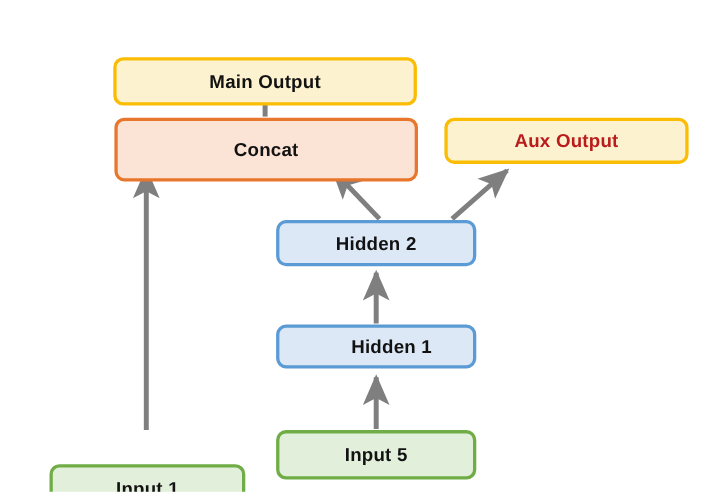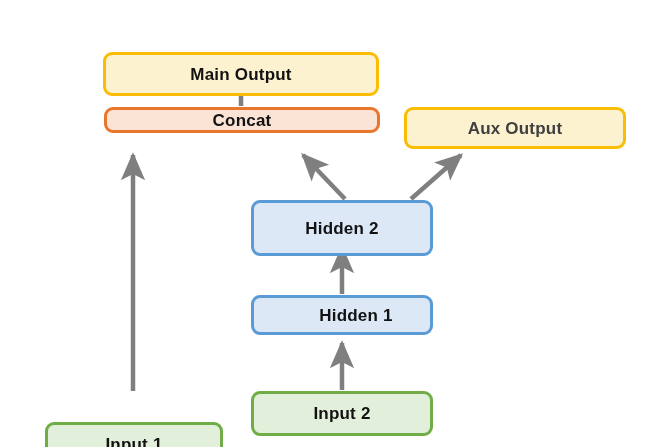--- a/index.html
+++ b/index.html
@@ -40,23 +40,23 @@
   .node-label {
     font-size: 17px;
     font-weight: bold;
     color: #121212;
     letter-spacing: 0.2px;
     white-space: nowrap;
     line-height: 1;
   }
   
   #node-main-output { left: 103px; top: 12px;  width: 276px; height: 44px; margin-top: 40px; }
-  #node-concat      { left: 104px; top: 107px; width: 276px; height: 26px; }
+  #node-concat      { left: 104px; top: 107px; width: 276px; height: 58px; }
   #node-aux-output  { left: 404px; top: 107px; width: 222px; height: 42px; }
-  #node-hidden-2    { left: 251px; top: 200px; width: 182px; height: 56px; }
+  #node-hidden-2    { left: 251px; top: 200px; width: 182px; height: 42px; }
   #node-hidden-1    { left: 251px; top: 295px; width: 182px; height: 40px; padding-left: 28px; }
   #node-input-1     { left: 45px;  top: 391px; width: 178px; height: 45px; margin-top: 31px; }
   #node-input-2     { left: 251px; top: 391px; width: 182px; height: 45px; }
 </style>
 </head>
 <body>
 
 <div id="canvas">
 
   <svg id="edge-layer" width="662" height="447" viewBox="0 0 662 447">
@@ -81,32 +81,32 @@
 
   <div class="node" id="node-main-output" style="background-color: rgb(253, 242, 207); border-color: rgb(251, 188, 4);">
     <span class="node-label" style="color: rgb(18, 18, 18);">Main Output</span>
   </div>
 
   <div class="node" id="node-concat" style="background-color: rgb(251, 227, 213); border-color: rgb(232, 118, 44);">
     <span class="node-label" style="color: rgb(18, 18, 18);">Concat</span>
   </div>
 
   <div class="node" id="node-aux-output" style="background-color: rgb(253, 242, 207); border-color: rgb(251, 188, 4);">
-    <span class="node-label" style="color: #404040;">Aux Output</span>
+    <span class="node-label" style="color: #b91c1c;">Aux Output</span>
   </div>
 
   <div class="node" id="node-hidden-2" style="background-color: rgb(220, 232, 245); border-color: rgb(91, 155, 213);">
     <span class="node-label" style="color: rgb(18, 18, 18);">Hidden 2</span>
   </div>
 
   <div class="node" id="node-hidden-1" style="background-color: rgb(220, 232, 245); border-color: rgb(91, 155, 213);">
     <span class="node-label" style="color: rgb(18, 18, 18);">Hidden 1</span>
   </div>
 
   <div class="node" id="node-input-1" style="background-color: rgb(226, 239, 218); border-color: rgb(112, 173, 71);">
     <span class="node-label" style="color: rgb(18, 18, 18);">Input 1</span>
   </div>
 
   <div class="node" id="node-input-2" style="background-color: rgb(226, 239, 218); border-color: rgb(112, 173, 71);">
-    <span class="node-label" style="color: rgb(18, 18, 18);">Input 2</span>
+    <span class="node-label" style="color: rgb(18, 18, 18);">Input 5</span>
   </div>
 
 </div>
 
 </body></html>

